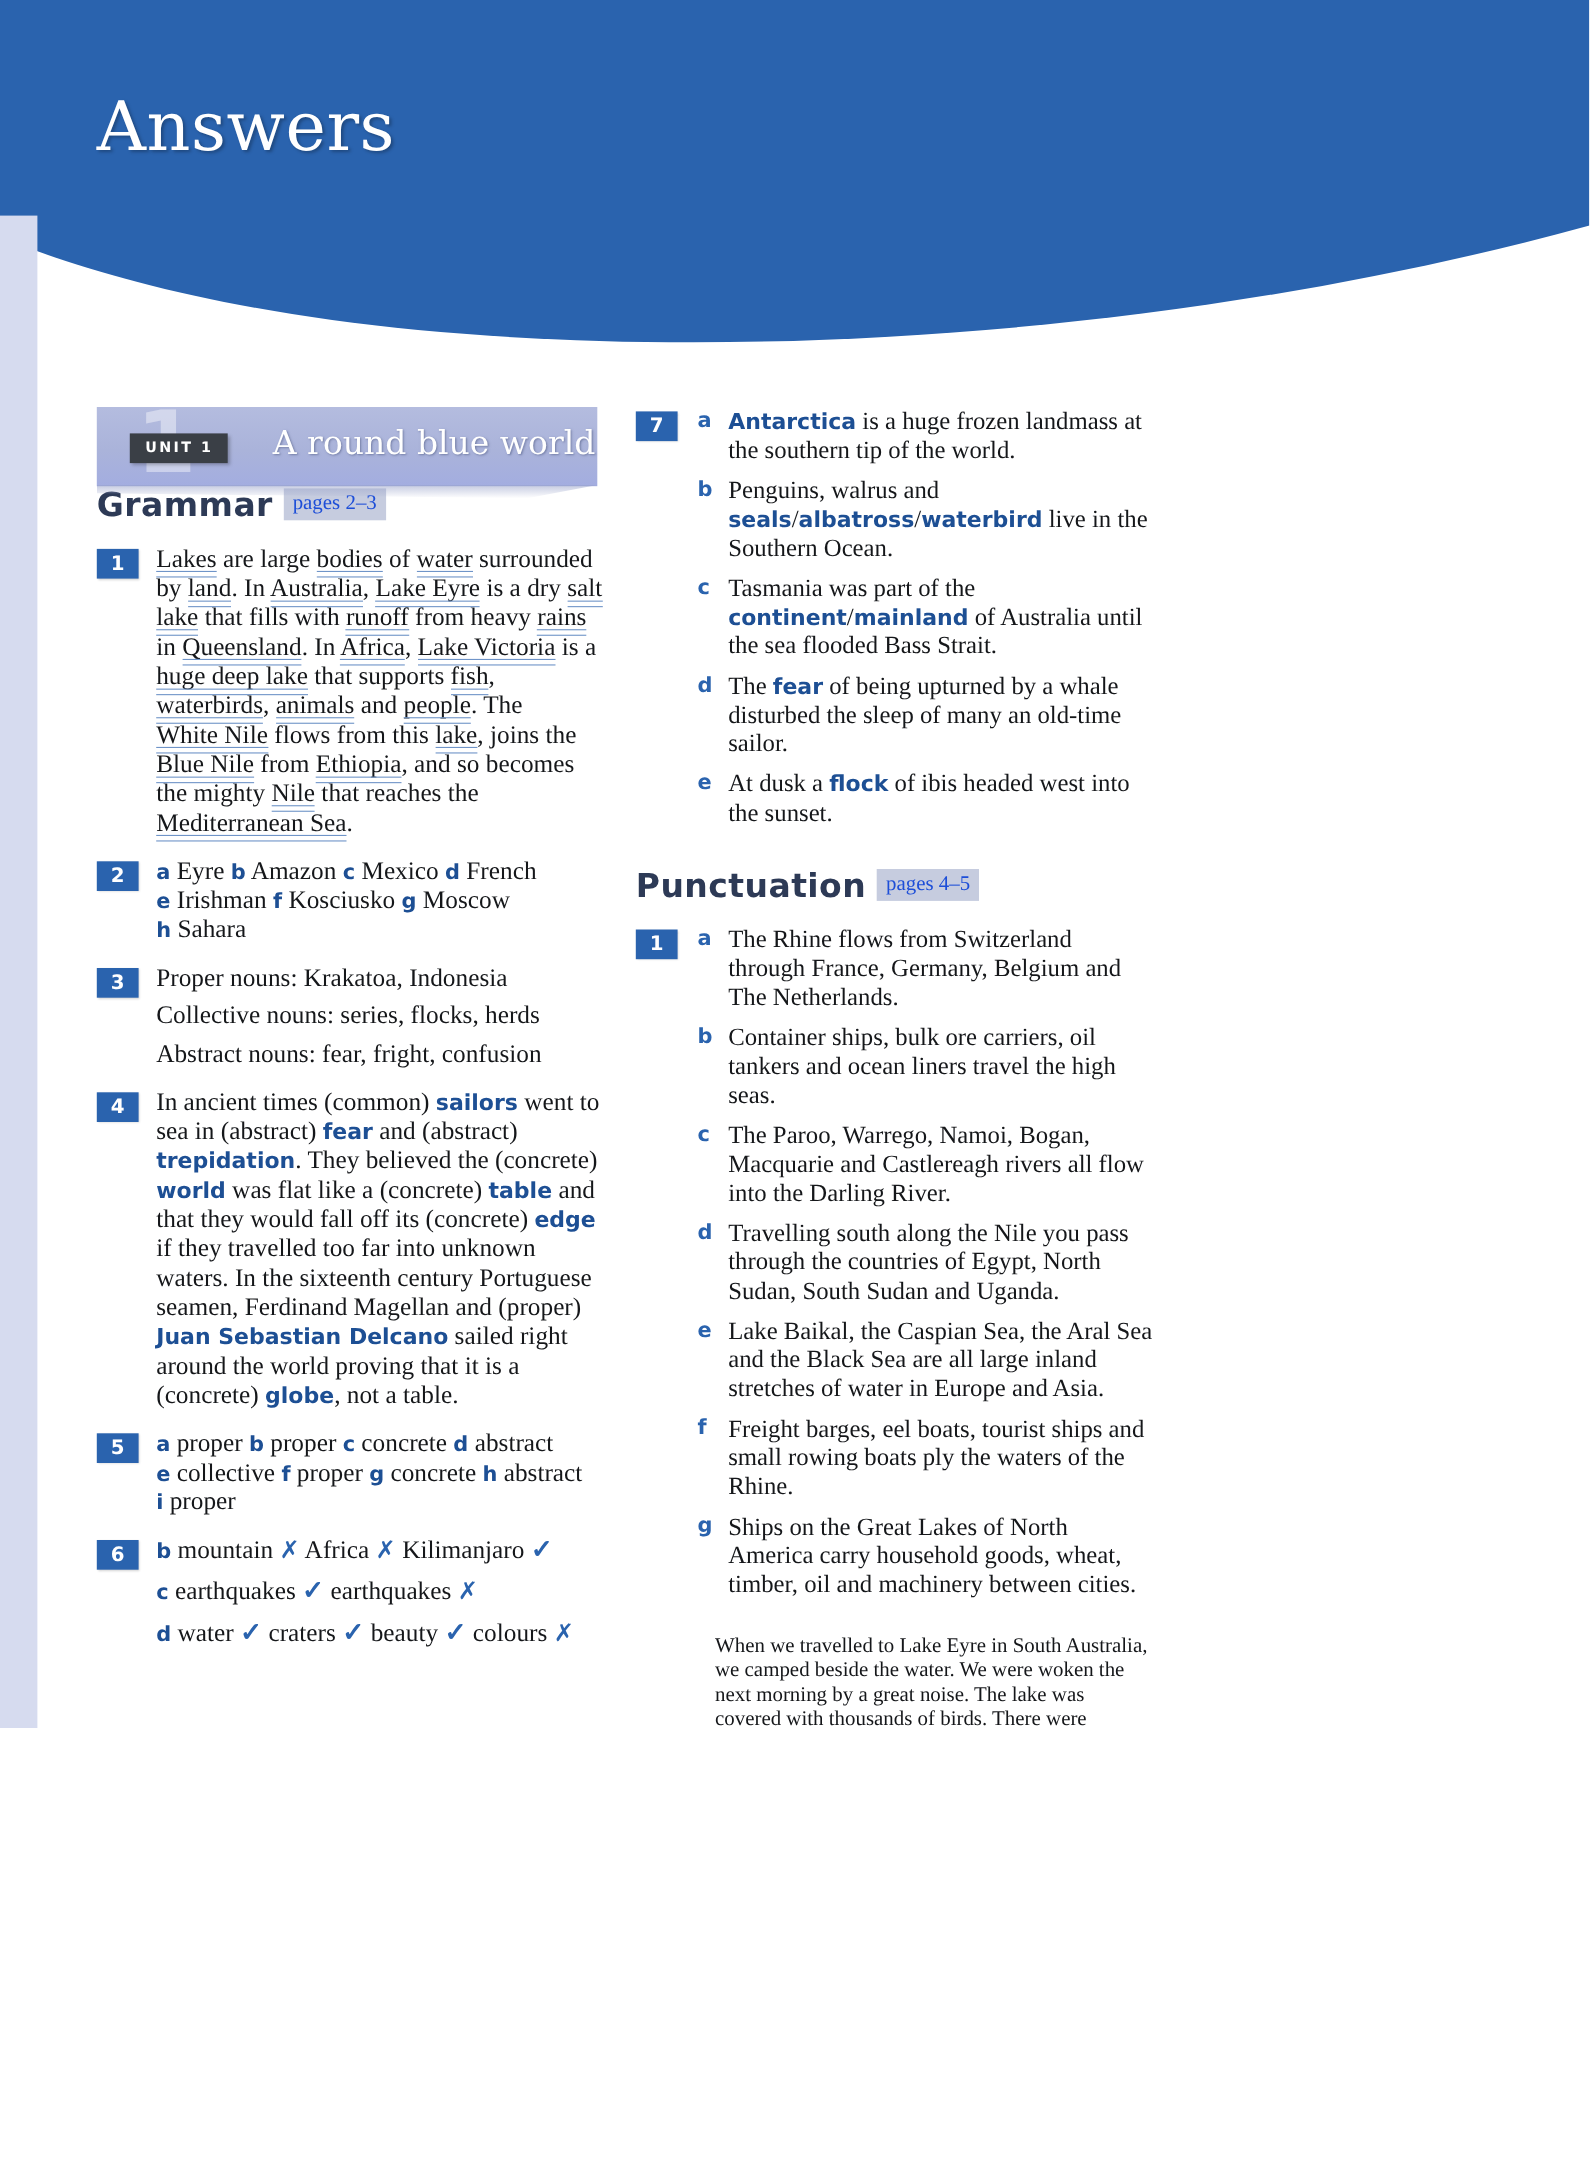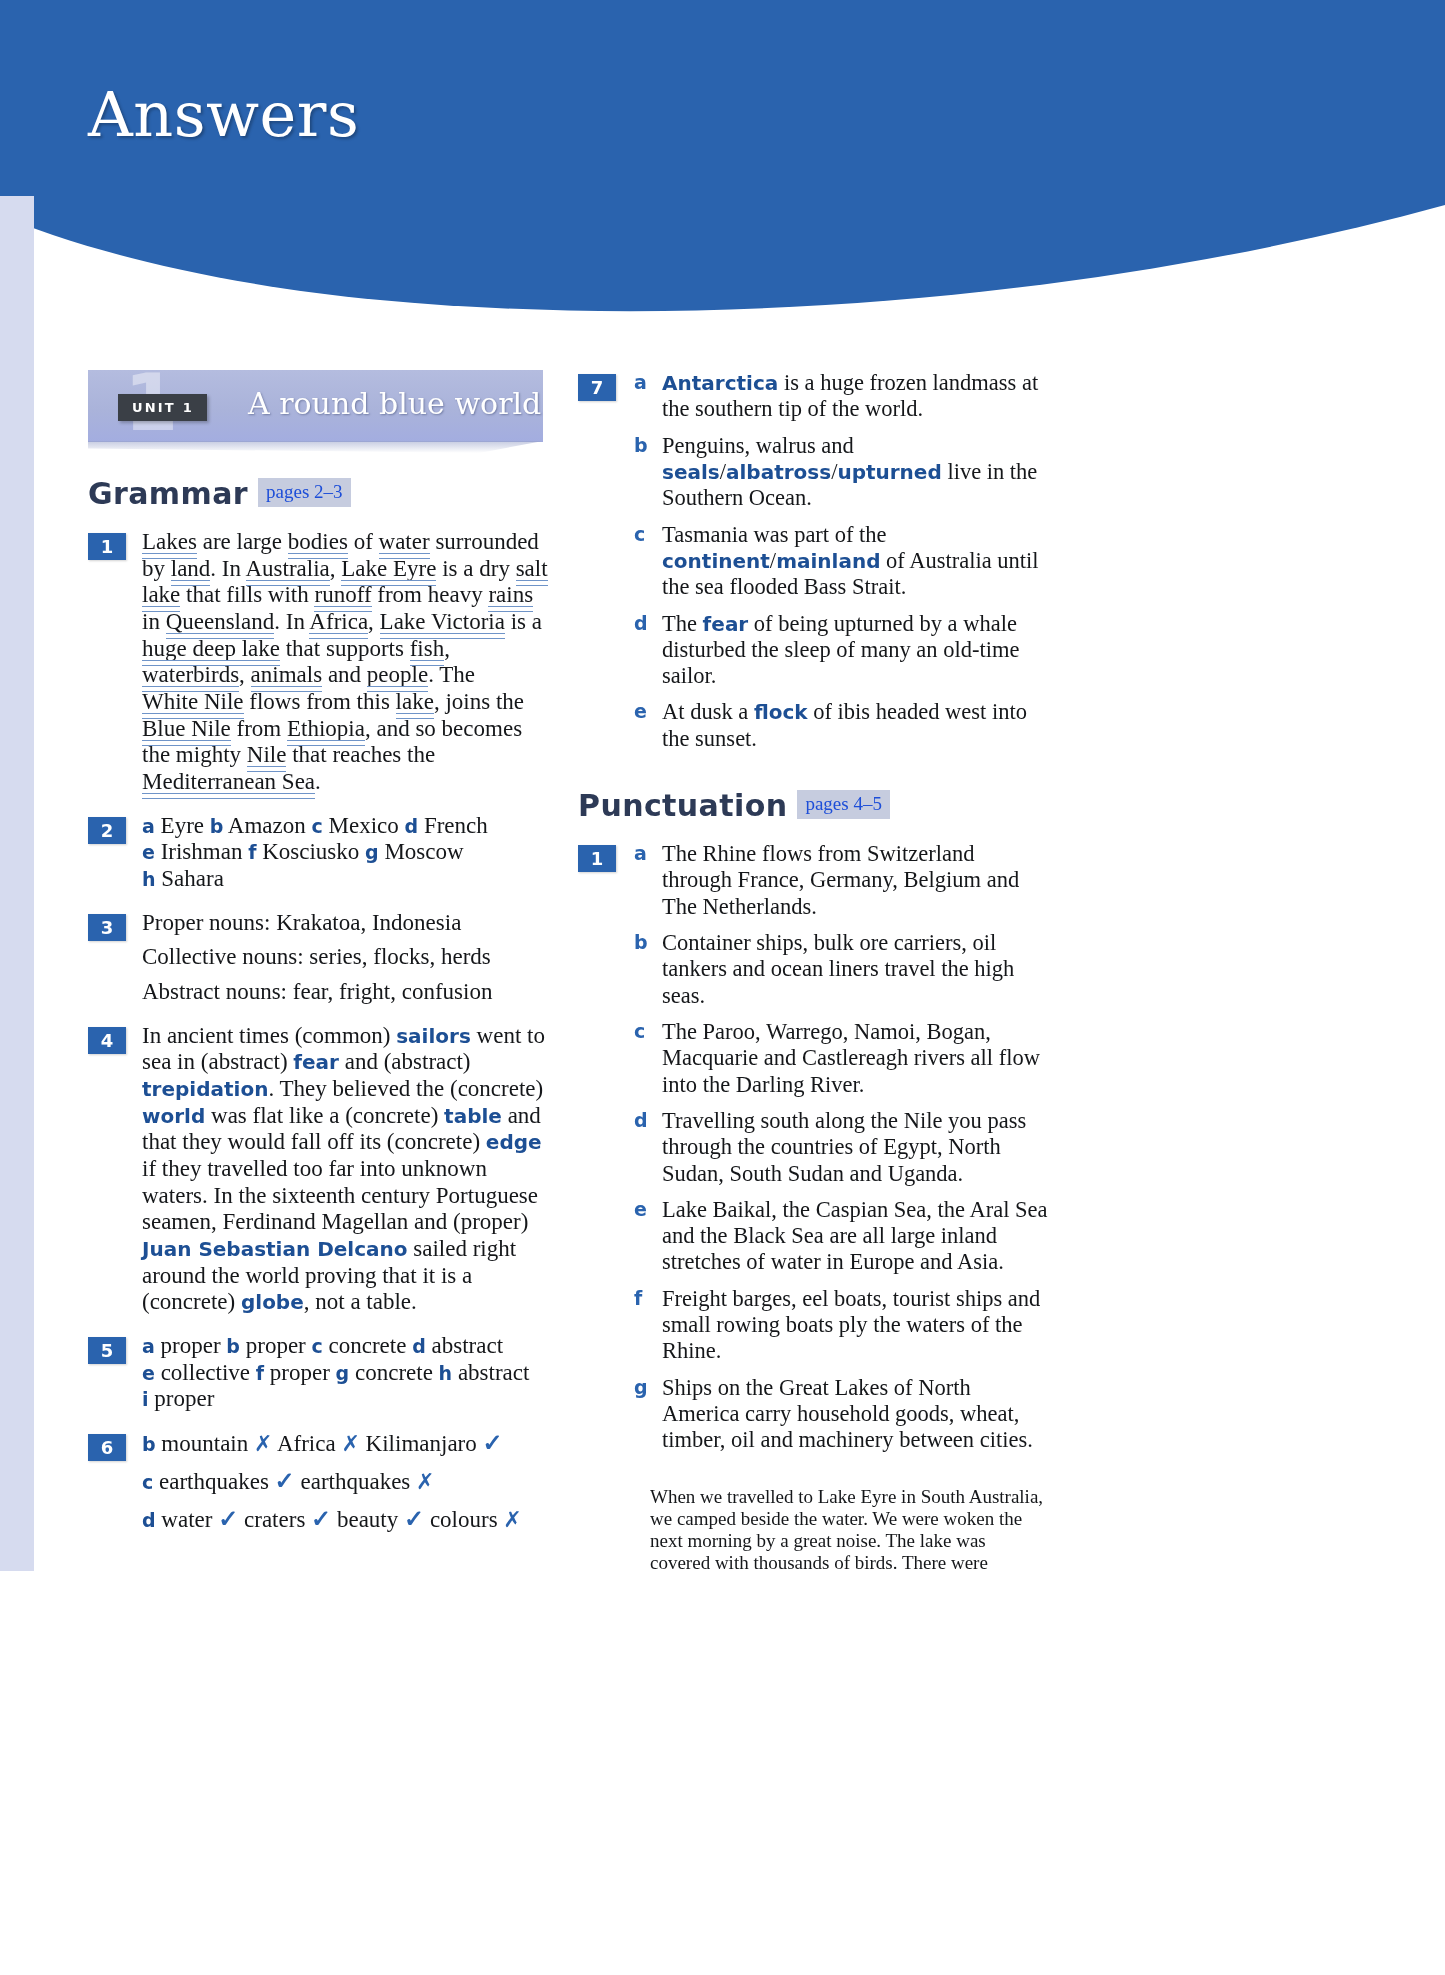--- a/index.html
+++ b/index.html
@@ -53,21 +53,20 @@
   }
   .col-left  { left: 88px;  width: 462px; }
   .col-right { left: 578px; width: 470px; }
 
   
   .unit-banner {
     position: relative;
     width: 455px;
     height: 72px;
     background: linear-gradient(180deg,#b4bcdf 0%, #aab3da 55%, #a3ade0 100%);
-    margin-bottom: 34px;
   }
   .unit-banner::after {
     content:"";
     position:absolute;
     left:0; bottom:-11px;
     width: 455px; height: 12px;
     background: linear-gradient(180deg, rgba(150,160,200,0.55), rgba(150,160,200,0));
     clip-path: polygon(0 0, 100% 0, 86% 100%, 0 62%);
   }
   .unit-ghost {
@@ -376,21 +375,21 @@
       <div class="num">7</div>
       <div class="body">
 
         <div class="sub">
           <span class="letter">a</span>
           <span class="stext"><span class="b">Antarctica</span><span> is a huge frozen landmass at the southern tip of the world.</span></span>
         </div>
 
         <div class="sub">
           <span class="letter">b</span>
-          <span class="stext"><span>Penguins, walrus and </span><span class="b">seals</span><span>/</span><span class="b">albatross</span><span>/</span><span class="b">upturned</span><span> live in the Southern Ocean.</span></span>
+          <span class="stext"><span>Penguins, walrus and </span><span class="b">seals</span><span>/</span><span class="b">albatross</span><span>/</span><span class="b">waterbird</span><span> live in the Southern Ocean.</span></span>
         </div>
 
         <div class="sub">
           <span class="letter">c</span>
           <span class="stext"><span>Tasmania was part of the </span><span class="b">continent</span><span>/</span><span class="b">mainland</span><span> of Australia until the sea flooded Bass Strait.</span></span>
         </div>
 
         <div class="sub">
           <span class="letter">d</span>
           <span class="stext"><span>The </span><span class="b">fear</span><span> of being upturned by a whale disturbed the sleep of many an old-time sailor.</span></span>

